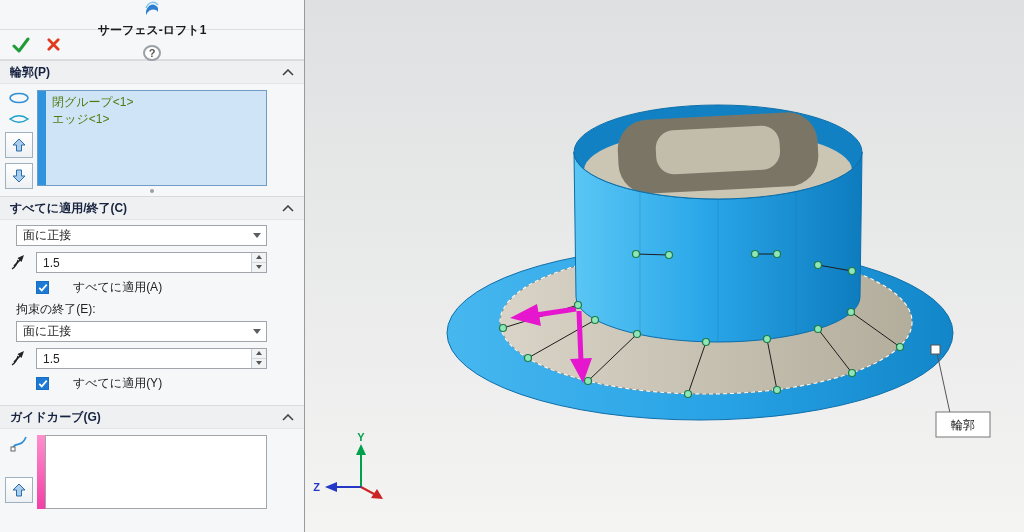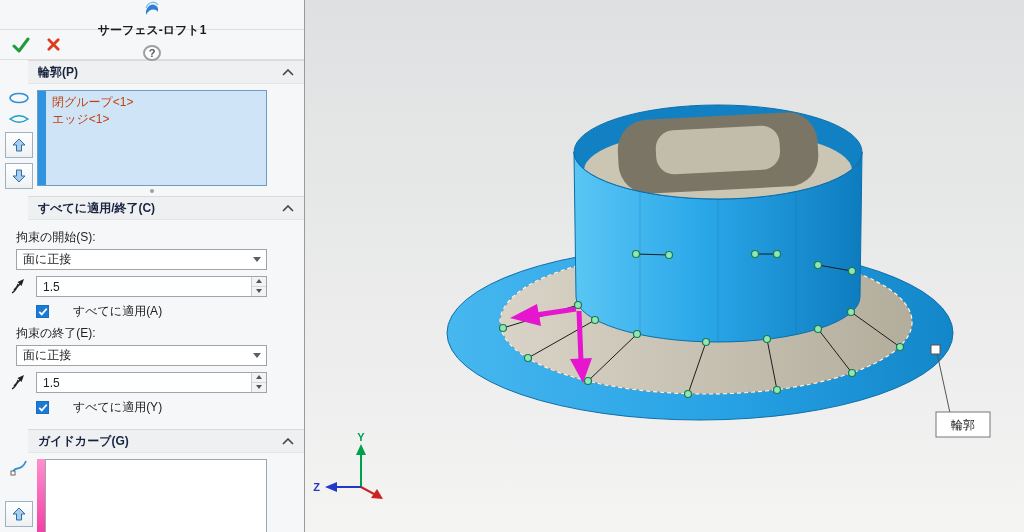--- a/index.html
+++ b/index.html
@@ -8,33 +8,33 @@
   .app { display:flex; width:1024px; height:532px; }
 
   
   .panel { width:305px; height:532px; background:#f6f7f8; border-right:1px solid #9a9a9a; flex:0 0 305px; overflow:hidden; }
   .pm-header { height:30px; display:flex; align-items:center; gap:6px; padding:0 8px; background:#f6f7f8; border-bottom:1px solid #dcdedf;flex-direction:column; }
   .pm-title { font-weight:bold; flex:1; color:#1a1a1a; }
   .help-btn { width:18px; height:18px; border:2px solid #9aa0a6; border-radius:50%; display:flex; align-items:center; justify-content:center; font-weight:bold; color:#555; font-size:11px; cursor:pointer; background:#fff; }
   .pm-actions { height:30px; display:flex; align-items:center; gap:16px; padding:0 12px; border-bottom:1px solid #dcdedf; }
   .icon-btn { display:flex; align-items:center; justify-content:center; cursor:pointer; background:none; border:none; }
 
-  .section-header { height:24px; display:flex; align-items:center; background:#eef0f2; border-top:1px solid #d8dadc; border-bottom:1px solid #e3e5e7; padding:0 10px; cursor:pointer;margin-left:28px; }
+  .section-header { height:24px; display:flex; align-items:center; background:#eef0f2; border-top:1px solid #d8dadc; border-bottom:1px solid #e3e5e7; padding:0 10px; cursor:pointer; }
   .sec-title { font-weight:bold; color:#17233f; flex:1; }
 
   .profiles-body { display:flex; padding:6px 0 0 0; }
   .tool-col { width:37px; display:flex; flex-direction:column; align-items:center; gap:5px; }
   .p-icon { height:16px; display:flex; align-items:center; }
   .arrow-btn { width:28px; height:26px; background:linear-gradient(#ffffff,#eef1f4); border:1px solid #9fb0bf; display:flex; align-items:center; justify-content:center; padding:0; cursor:pointer; }
   .list-wrap { flex:1; margin-right:37px; }
   .list-box { height:96px; border:1px solid #6f9cc6; background:#cfe4f7; display:flex; }
   .sel-bar { width:8px; background:#2f93dd; }
   .pink-bar { width:8px; background:linear-gradient(#ff8fcd,#f23fa6); }
   .list-items { flex:1; padding:3px 6px; }
-  .list-item { line-height:17px; color:#c2410c; cursor:default; }
+  .list-item { line-height:17px; color:#4d7c0f; cursor:default; }
   .grip { height:10px; display:flex; align-items:center; justify-content:center; cursor:ns-resize; }
   .grip-dot { width:4px; height:4px; border-radius:50%; background:#9aa0a6; }
 
   .sec-body { padding:4px 0 8px 0; }
   .field-label { margin:5px 37px 3px 16px; }
   .combo { margin:1px 37px 5px 16px; height:21px; border:1px solid #9fa5ab; background:#fff; display:flex; align-items:center; padding:0 5px 0 6px; cursor:pointer; }
   .combo-text { flex:1; }
   .combo-arrow { width:0; height:0; border-left:4px solid transparent; border-right:4px solid transparent; border-top:5px solid #5a5f66; }
   .num-row { display:flex; align-items:center; margin:3px 37px 3px 6px; gap:6px; }
   .mini-icon { width:24px; height:22px; display:flex; align-items:center; justify-content:center; }
@@ -134,21 +134,20 @@
       </div>
     </div>
 
     <div class="section-header">
       <span class="sec-title">すべてに適用/終了(C)</span>
       <svg width="12" height="7" viewBox="0 0 12 7">
           <path d="M1,6 L6,1 L11,6" fill="none" stroke="#444" stroke-width="1.6"></path>
         </svg>
     </div>
     <div class="sec-body">
-      <div class="field-label">拘束の開始(S):</div>
       <div class="combo">
         <span class="combo-text">面に正接</span>
         <span class="combo-arrow"></span>
       </div>
       <div class="num-row">
         <span class="mini-icon">
           <svg width="20" height="20" viewBox="0 0 20 20">
               <path d="M4,17 C7,15 9,12 10,8" stroke="#222" fill="none" stroke-width="1.3"></path>
               <line x1="6" y1="14" x2="14" y2="6" stroke="#222" stroke-width="1.6"></line>
               <polygon points="16,3 9.5,6 13.5,10" fill="#222"></polygon>

